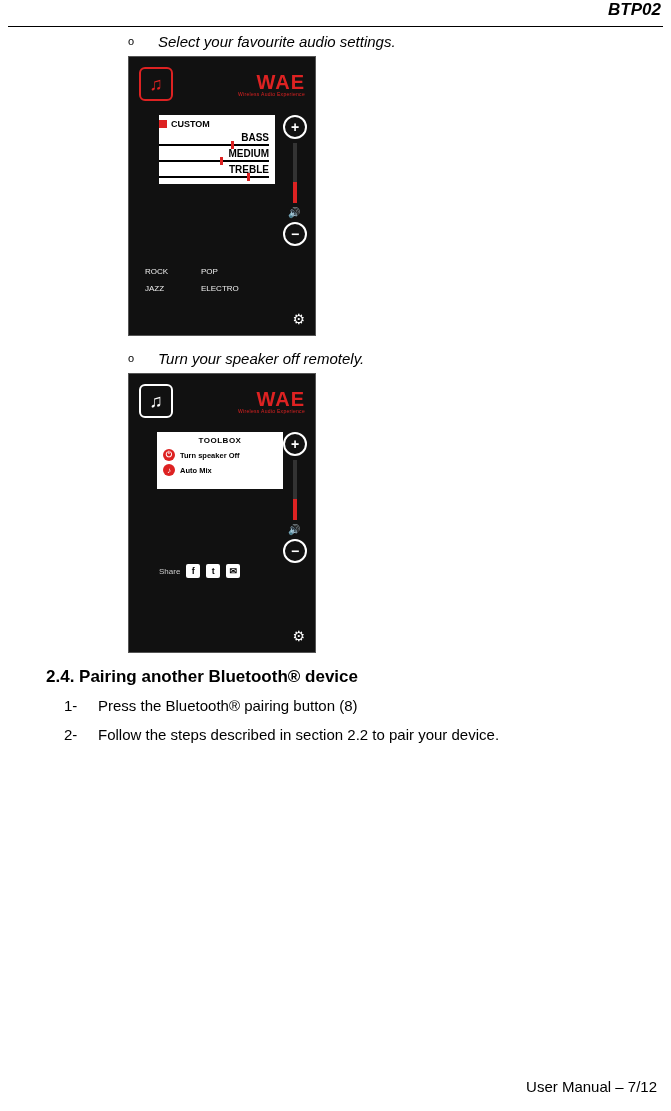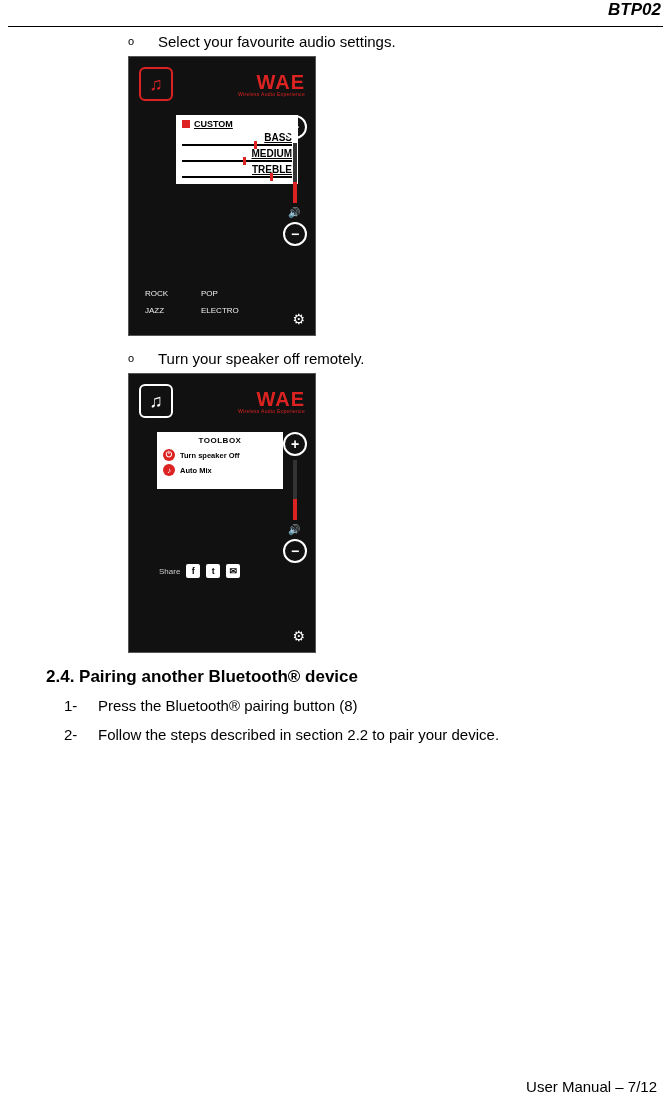--- a/index.html
+++ b/index.html
@@ -37,20 +37,21 @@
     margin-left: 120px;
     margin-bottom: 6px;
   }
   .bullet-mark {
     font-size: 11px;
     width: 30px;
     padding-top: 2px;
   }
   .bullet-text {
     font-size: 15px;
+    font-style: italic;
   }
   .figure {
     margin-left: 120px;
     margin-top: 6px;
     margin-bottom: 14px;
   }
   .phone {
     width: 188px;
     height: 280px;
     background: #111;
@@ -91,26 +92,25 @@
     font-weight:normal;
     letter-spacing:0.3px;
   }
   .panel {
     position: absolute;
     background: #fff;
     color: #000;
   }
   .panel1 {
     top: 58px;
-    left: 47px;
+    left: 30px;
     width: 110px;
-    padding: 4px 6px 6px 6px;
+    padding: 4px 6px 6px 0;
     font-size: 9px;
     font-weight: bold;
-    text-decoration: underline;
   }
   .panel1 .row-head {
     display: flex;
     align-items: center;
     gap: 4px;
     margin-bottom: 3px;
   }
   .panel1 .dot-red {
     width: 8px; height: 8px; background:#d22;
   }
@@ -163,21 +163,21 @@
     position: relative;
   }
   .vol-fill {
     position: absolute;
     bottom: 0;
     width: 100%;
     background: #d22;
   }
   .preset-grid {
     position: absolute;
-    bottom: 20px;
+    bottom: 42px;
     left: 16px;
     color: #eee;
     font-size: 8px;
     display: grid;
     grid-template-columns: 56px 56px;
     row-gap: 8px;
   }
   .gear-corner {
     position: absolute;
     bottom: 8px;

